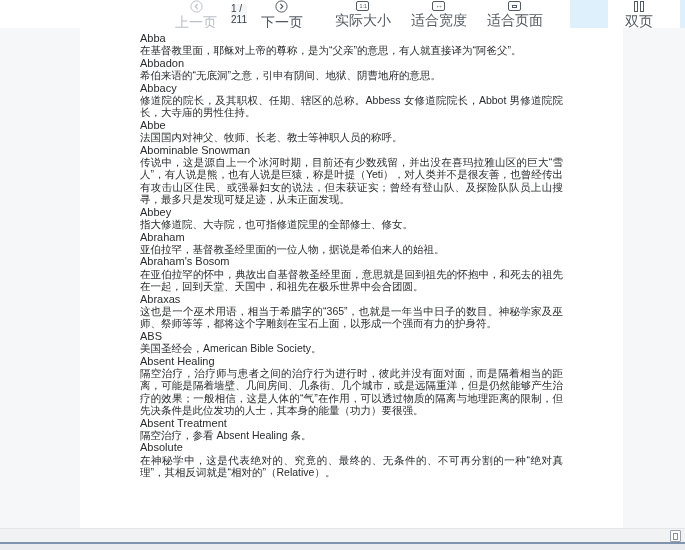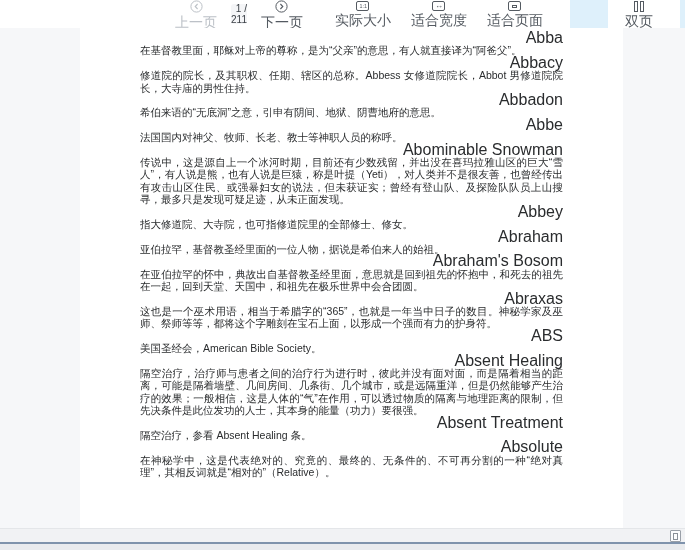--- a/index.html
+++ b/index.html
@@ -17,21 +17,21 @@
     display:flex;flex-direction:column;align-items:center;justify-content:center;
     color:#545a61;cursor:pointer;padding:1px 5px;border-radius:3px;line-height:1;
   }
   .tb-btn .tb-label{font-size:14px;margin-top:2px;white-space:nowrap;}
   .tb-btn.disabled{color:#bcc1c7;}
   .tb-btn.active{background:var(--active-bg,#def0fb);color:var(--accent,#2e9bdb);gap:34px;}
   .tb-btn svg{display:block;}
   .page-box{
     width:52px;height:20px;background:#f4f5f7;border-radius:3px;
     display:flex;align-items:center;justify-content:center;
-    font-size:10px;color:#3b4046;margin:0 9px;cursor:text;text-align:right;
+    font-size:10px;color:#3b4046;margin:0 9px;cursor:text;
   }
   .tb-sep{width:1px;height:16px;background:#e6e8eb;margin:0 11px;}
   .gap10{margin-left:10px;}
   .gap14{margin-left:12px;}
   .box-icon{
     width:13px;height:10px;border:1px solid #545a61;border-radius:2px;
     display:flex;align-items:center;justify-content:center;box-sizing:border-box;
   }
   .ratio{font-size:6px;letter-spacing:0;transform:scale(.9);color:#545a61;}
   .arrow-lr{font-size:8px;line-height:1;margin-top:-1px;color:#545a61;}
@@ -43,21 +43,21 @@
   
   .content{
     position:relative;height:500px;background:#f6f7f9;overflow:hidden;
   }
   .pdf-page{
     position:absolute;left:80px;top:0;width:543px;height:500px;
     background:#ffffff;box-sizing:border-box;
     padding:4px 60px 0 60px;overflow:hidden;
   }
   .entry-term{
-    font-size:16px;line-height:12.4px;color:#2a2c2e;white-space:nowrap;text-align:right;
+    font-size:11px;line-height:12.4px;color:#2a2c2e;white-space:nowrap;
   }
   .entry-def{
     font-size:10.5px;line-height:12.4px;color:#2a2c2e;
     text-align:justify;text-justify:inter-ideograph;margin:0;
   }
   
   .bottom-bar{
     position:relative;height:13px;background:#f1f2f4;
     border-top:1px solid #e4e6e9;border-bottom:2px solid #7f93ac;
     box-sizing:content-box;
@@ -157,27 +157,27 @@
 
 <div class="content">
   <div class="pdf-page">
     <div id="doc-entries">
   <div>
     <div class="entry-term">Abba</div>
     <div class="entry-def">在基督教里面，耶稣对上帝的尊称，是为“父亲”的意思，有人就直接译为“阿爸父”。</div>
   </div>
 
   <div>
+    <div class="entry-term">Abbadon</div>
+    <div class="entry-def">希伯来语的“无底洞”之意，引申有阴间、地狱、阴曹地府的意思。</div>
+  </div>
+
+  <div>
     <div class="entry-term">Abbacy</div>
     <div class="entry-def">修道院的院长，及其职权、任期、辖区的总称。Abbess 女修道院院长，Abbot 男修道院院长，大寺庙的男性住持。</div>
-  </div>
-
-  <div>
-    <div class="entry-term">Abbadon</div>
-    <div class="entry-def">希伯来语的“无底洞”之意，引申有阴间、地狱、阴曹地府的意思。</div>
   </div>
 
   <div>
     <div class="entry-term">Abbe</div>
     <div class="entry-def">法国国内对神父、牧师、长老、教士等神职人员的称呼。</div>
   </div>
 
   <div>
     <div class="entry-term">Abominable Snowman</div>
     <div class="entry-def">传说中，这是源自上一个冰河时期，目前还有少数残留，并出没在喜玛拉雅山区的巨大“雪人”，有人说是熊，也有人说是巨猿，称是叶提（Yeti），对人类并不是很友善，也曾经传出有攻击山区住民、或强暴妇女的说法，但未获证实；曾经有登山队、及探险队队员上山搜寻，最多只是发现可疑足迹，从未正面发现。</div>

